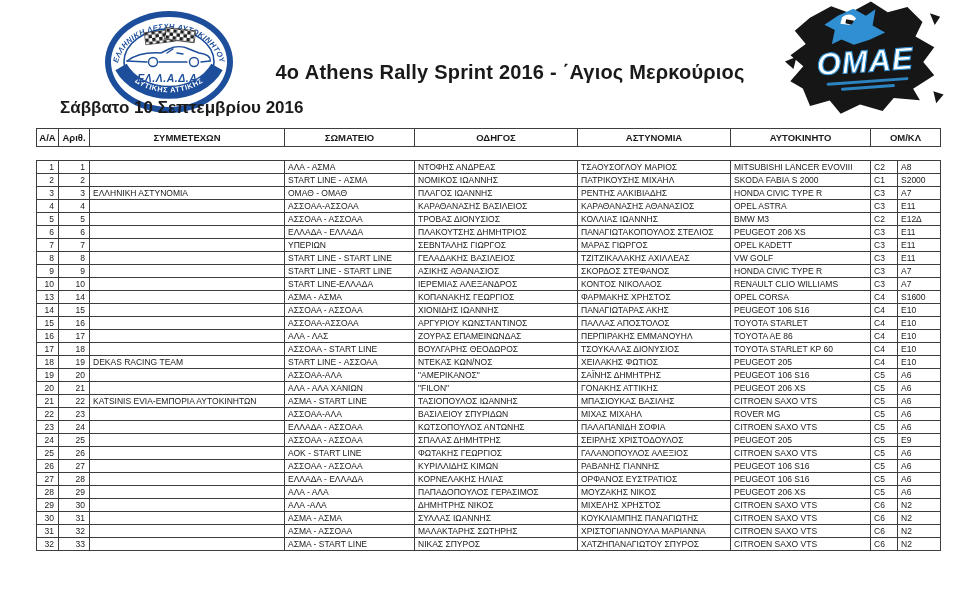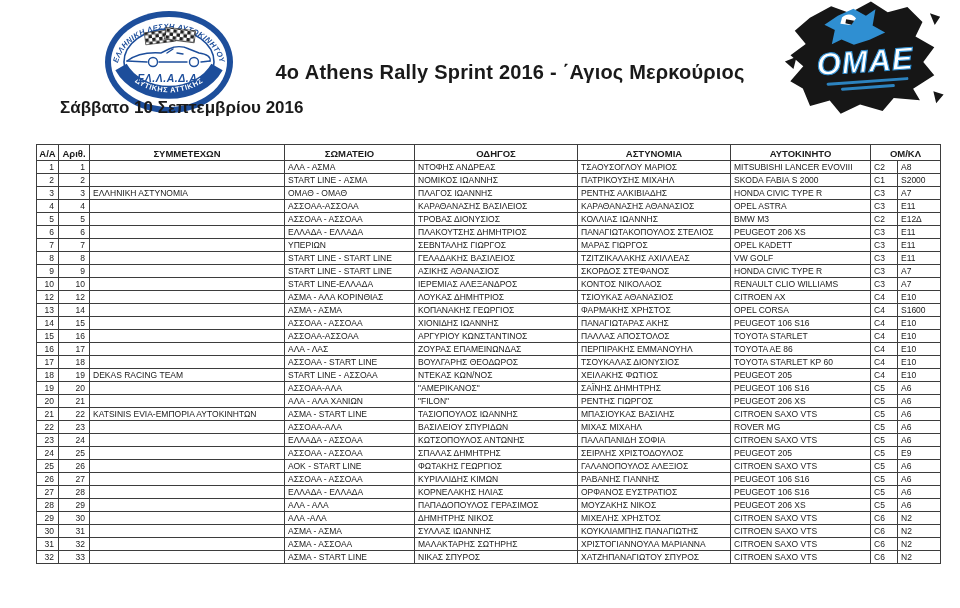--- a/index.html
+++ b/index.html
@@ -26,21 +26,21 @@
   .logo-right{position:absolute;left:783px;top:0px;width:164px;height:122px;}
 
   table{border-collapse:collapse;table-layout:fixed;position:absolute;left:36px;background:#fff;}
   td,th{
     border:1.5px solid var(--border);
     white-space:nowrap;overflow:hidden;
     font-size:8.5px;line-height:12px;height:12px;
     padding:0 2px 0 3px;text-align:left;vertical-align:middle;
   }
   th{font-size:9.5px;height:17px;line-height:17px;text-align:center;font-weight:bold;padding:0 1px;}
-  #header-table{top:144px;width:904px;}
+  #header-table{top:128px;width:904px;}
   #entry-table{top:160px;width:904px;}
   col.w-aa{width:22px;} col.w-num{width:31px;} col.w-entrant{width:195px;}
   col.w-club{width:130px;} col.w-driver{width:163px;} col.w-codriver{width:153px;}
   col.w-car{width:140px;} col.w-om{width:27px;} col.w-kl{width:43px;} col.w-omkl{width:70px;}
   td.c-aa, td.c-num{text-align:right;padding-right:4px;}
 </style>
 </head>
 <body>
 
 <svg class="logo-left" viewBox="0 0 132 106">
@@ -244,31 +244,20 @@
         <td class="c-num">10</td>
         <td class="c-entrant"></td>
         <td class="c-club">START LINE-ΕΛΛΑΔΑ</td>
         <td class="c-driver">ΙΕΡΕΜΙΑΣ ΑΛΕΞΑΝΔΡΟΣ</td>
         <td class="c-codriver">ΚΟΝΤΟΣ ΝΙΚΟΛΑΟΣ</td>
         <td class="c-car">RENAULT CLIO WILLIAMS</td>
         <td class="c-om">C3</td>
         <td class="c-kl">A7</td>
       </tr>
       <tr>
-        <td class="c-aa">12</td>
-        <td class="c-num">12</td>
-        <td class="c-entrant"></td>
-        <td class="c-club">ΑΣΜΑ - ΑΛΑ ΚΟΡΙΝΘΙΑΣ</td>
-        <td class="c-driver">ΛΟΥΚΑΣ ΔΗΜΗΤΡΙΟΣ</td>
-        <td class="c-codriver">ΤΣΙΟΥΚΑΣ ΑΘΑΝΑΣΙΟΣ</td>
-        <td class="c-car">CITROEN AX</td>
-        <td class="c-om">C4</td>
-        <td class="c-kl">E10</td>
-      </tr>
-      <tr>
         <td class="c-aa">13</td>
         <td class="c-num">14</td>
         <td class="c-entrant"></td>
         <td class="c-club">ΑΣΜΑ - ΑΣΜΑ</td>
         <td class="c-driver">ΚΟΠΑΝΑΚΗΣ ΓΕΩΡΓΙΟΣ</td>
         <td class="c-codriver">ΦΑΡΜΑΚΗΣ ΧΡΗΣΤΟΣ</td>
         <td class="c-car">OPEL CORSA</td>
         <td class="c-om">C4</td>
         <td class="c-kl">S1600</td>
       </tr>
@@ -337,21 +326,21 @@
         <td class="c-car">PEUGEOT 106 S16</td>
         <td class="c-om">C5</td>
         <td class="c-kl">A6</td>
       </tr>
       <tr>
         <td class="c-aa">20</td>
         <td class="c-num">21</td>
         <td class="c-entrant"></td>
         <td class="c-club">ΑΛΑ - ΑΛΑ ΧΑΝΙΩΝ</td>
         <td class="c-driver">"FILON"</td>
-        <td class="c-codriver">ΡΕΝΤΗΣ ΓΙΩΡΓΟΣ</td>
+        <td class="c-codriver">ΓΟΝΑΚΗΣ ΑΤΤΙΚΗΣ</td>
         <td class="c-car">PEUGEOT 206 XS</td>
         <td class="c-om">C5</td>
         <td class="c-kl">A6</td>
       </tr>
       <tr>
         <td class="c-aa">21</td>
         <td class="c-num">22</td>
         <td class="c-entrant">KATSINIS EVIA-ΕΜΠΟΡΙΑ ΑΥΤΟΚΙΝΗΤΩΝ</td>
         <td class="c-club">ΑΣΜΑ - START LINE</td>
         <td class="c-driver">ΤΑΣΙΟΠΟΥΛΟΣ ΙΩΑΝΝΗΣ</td>

